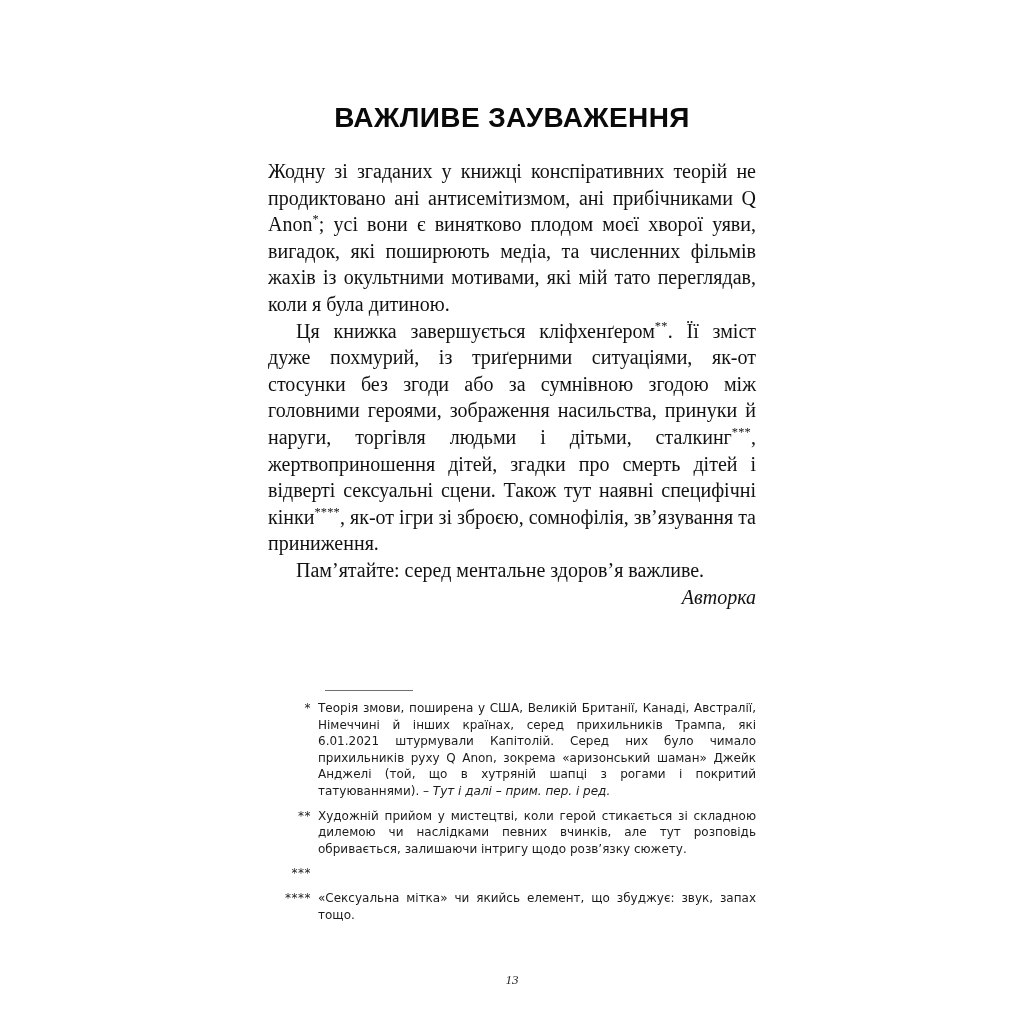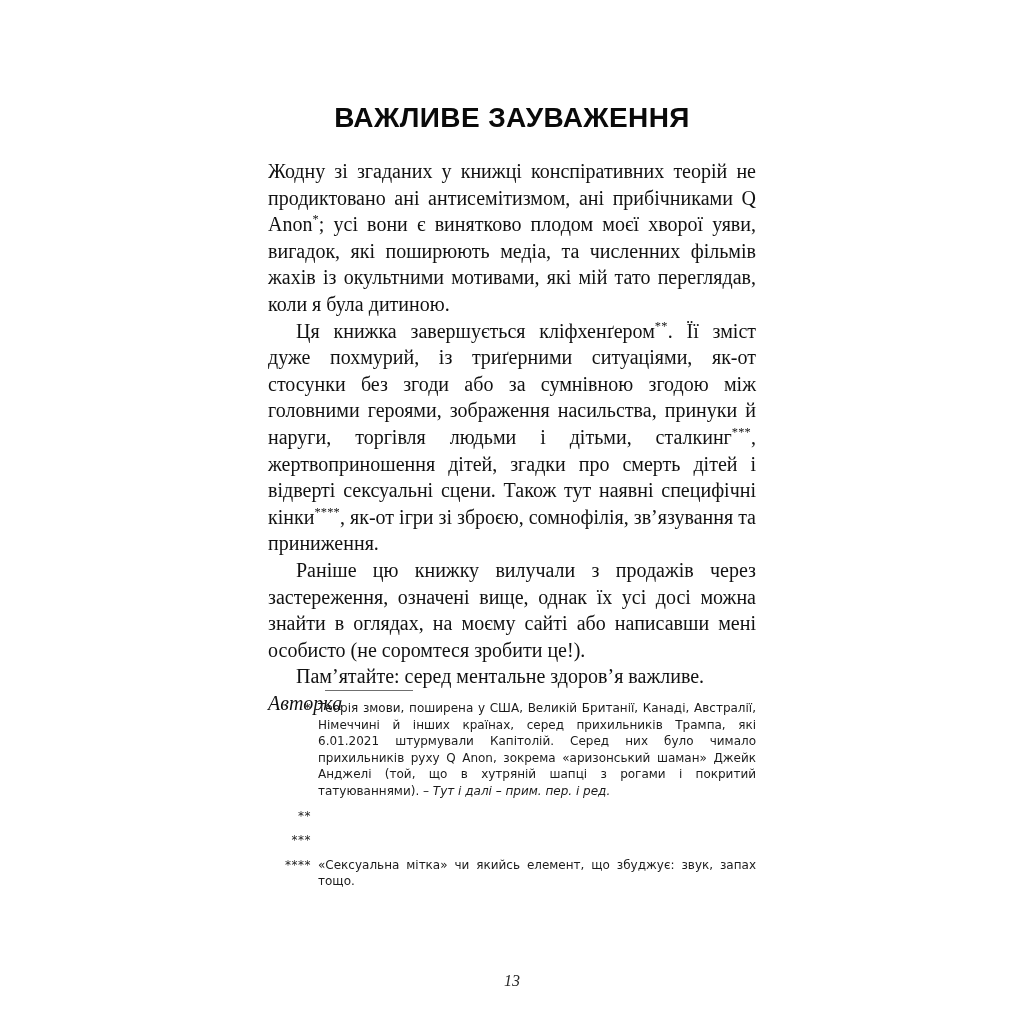--- a/index.html
+++ b/index.html
@@ -49,21 +49,22 @@
     text-align: justify;
     text-justify: inter-word;
     text-indent: 0;
     hyphens: manual;
     color: #111111;
   }
   .body-block p.indent {
     text-indent: 28px;
   }
   .body-block p:last-of-type {
-    text-align: left;
+    text-align: right;
+    margin-left: 30px;
   }
   .sig {
     margin: 0;
     font-size: 19.5px;
     line-height: 26.6px;
     text-align: right;
     font-style: italic;
     color: #111111;
   }
   sup.fn {
@@ -116,54 +117,54 @@
 
   
   .folio {
     position: absolute;
     left: 0;
     top: 972px;
     width: 1024px;
     text-align: center;
     font-family: "Liberation Serif", "DejaVu Serif", serif;
     font-style: italic;
-    font-size: 16px;
+    font-size: 13px;
     color: #2a2a2a;
   }
 </style>
 </head>
 <body>
 
 <div class="page">
 
   <h1 class="page-title">ВАЖЛИВЕ ЗАУВАЖЕННЯ</h1>
 
   <div class="body-block">
 
     <p><span>Жодну зі згаданих у книжці конспіративних теорій не продиктовано ані антисемітизмом, ані прибічниками Q Anon</span><sup class="fn">*</sup><span>; усі вони є винятково плодом моєї хворої уяви, вигадок, які поширюють медіа, та численних фільмів жахів із окультними мотивами, які мій тато переглядав, коли я була дитиною.</span></p>
 
     <p class="indent"><span>Ця книжка завершується кліфхенґером</span><sup class="fn">**</sup><span>. Її зміст дуже похмурий, із триґерними ситуаціями, як-от стосунки без згоди або за сумнівною згодою між головними героями, зображення насильства, принуки й наруги, торгівля людьми і дітьми, сталкинг</span><sup class="fn">***</sup><span>, жертвоприношення дітей, згадки про смерть дітей і відверті сексуальні сцени. Також тут наявні специфічні кінки</span><sup class="fn">****</sup><span>, як-от ігри зі зброєю, сомнофілія, зв’язування та приниження.</span></p>
 
-    <p class="indent">Раніше цю книжку вилучали з продажів через застереження, означені вище, однак їх усі досі можна знайти в оглядах, на моєму сайті або написавши мені особисто (не соромтеся зробити це!).</p>
 
     <p class="indent">Пам’ятайте: серед ментальне здоров’я важливе.</p>
 
     <p class="sig">Авторка</p>
   </div>
 
   <div class="footnotes">
     <div class="fn-rule"></div>
 
     <div class="fn-item">
       <div class="fn-mark">*</div>
       <div class="fn-text"><span>Теорія змови, поширена у США, Великій Британії, Канаді, Австралії, Німеччині й інших країнах, серед прихильників Трампа, які 6.01.2021 штурмували Капітолій. Серед них було чимало прихильників руху Q Anon, зокрема «аризонський шаман» Джейк Анджелі (той, що в хутряній шапці з рогами і покритий татуюваннями). – </span><i>Тут і далі – прим. пер. і ред.</i></div>
     </div>
 
     <div class="fn-item">
       <div class="fn-mark">**</div>
+      <div class="fn-text"><span>Художній прийом у мистецтві, коли герой стикається зі складною дилемою чи наслідками певних вчинків, але тут розповідь обривається, залишаючи інтригу щодо розв’язку сюжету.</span><i></i></div>
     </div>
 
     <div class="fn-item">
       <div class="fn-mark">***</div>
     </div>
 
     <div class="fn-item">
       <div class="fn-mark">****</div>
       <div class="fn-text"><span>«Сексуальна мітка» чи якийсь елемент, що збуджує: звук, запах тощо.</span><i></i></div>
     </div>

